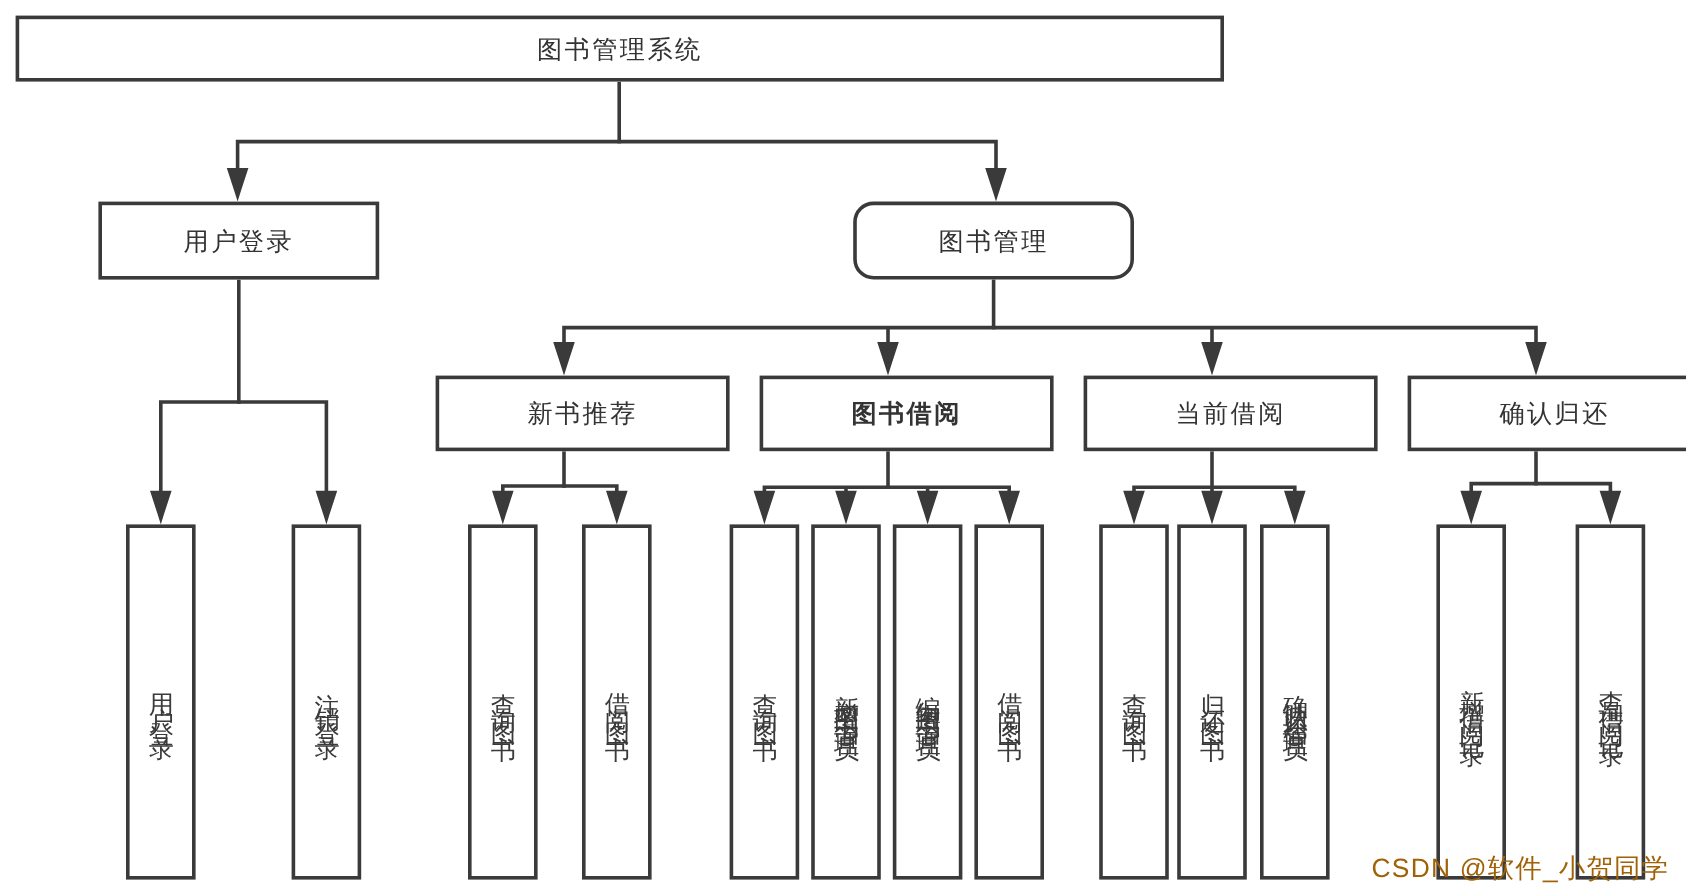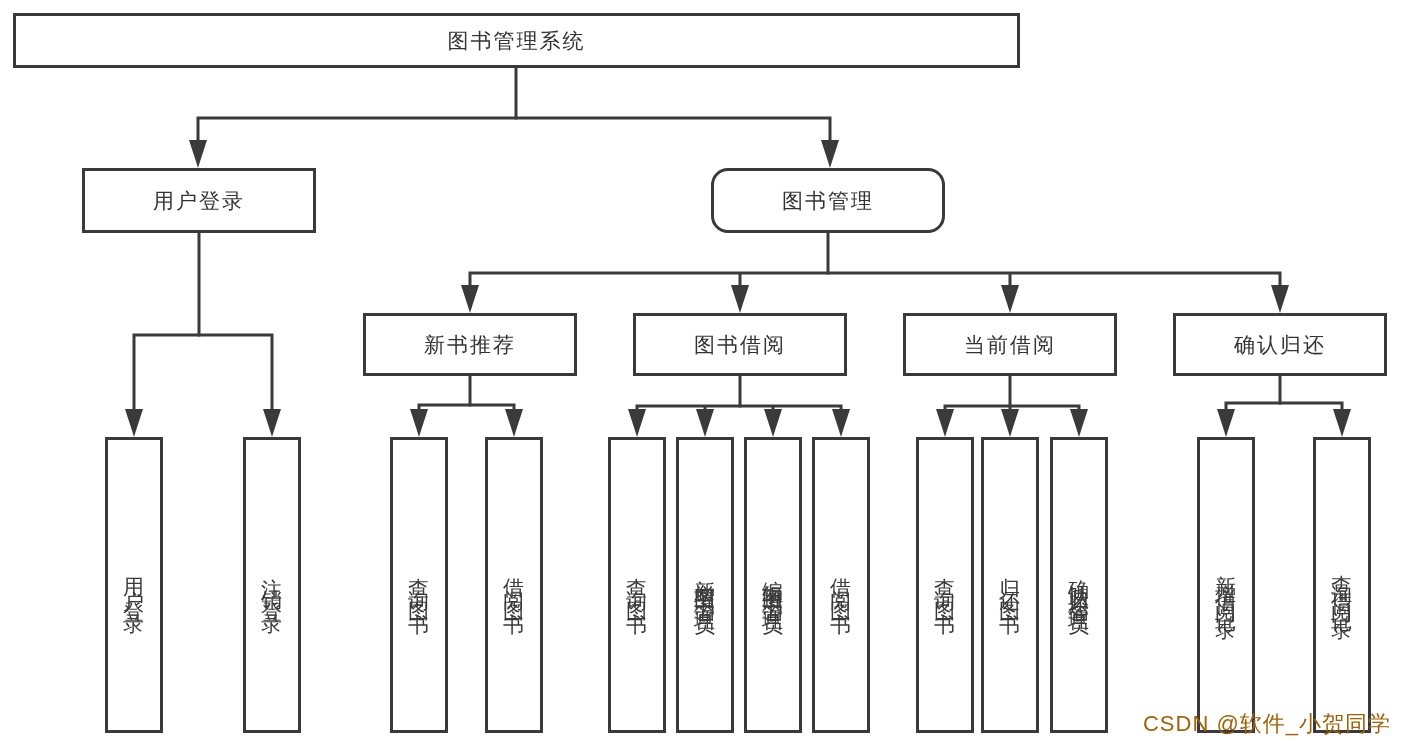--- a/index.html
+++ b/index.html
@@ -9,21 +9,21 @@
   }
   svg.wires{position:absolute;left:0;top:0;z-index:1;}
   .box{
     position:absolute;box-sizing:border-box;background:#ffffff;
     border:3px solid #3a3a3a;display:flex;align-items:center;justify-content:center;
     color:#333333;z-index:2;
   }
   .box.h span{font-size:21px;letter-spacing:2px;white-space:nowrap;}
   .lvl1{left:13px;top:13px;width:1007px;height:55px;align-items:center;}
   .lvl2{top:168px;width:234px;height:65px;}
-  .lvl3{top:313px;width:214px;height:63px;}
+  .lvl3{top:313px;width:245px;height:63px;}
   .leaf{top:437px;width:58px;height:296px;}
   .leaf span{
     writing-mode:vertical-rl;text-orientation:mixed;
     font-size:21px;letter-spacing:12px;color:#3a3a3a;line-height:1;
   }
   .leaf.sp6 span{letter-spacing:9px;}
   .leaf.sp9 span{letter-spacing:5px;}
   .watermark{
     position:absolute;right:14px;bottom:8px;z-index:5;
     font-size:22px;color:#a16207;letter-spacing:1px;white-space:nowrap;
@@ -103,21 +103,21 @@
   <div class="box h lvl2" style="left:82px;">
     <span>用户登录</span>
   </div>
   <div class="box h lvl2" style="left:711px;border-radius:17px;">
     <span>图书管理</span>
   </div>
 
   <div class="box h lvl3" style="left:363px;">
     <span>新书推荐</span>
   </div>
-  <div class="box h lvl3" style="left:633px;">
+  <div class="box h lvl3" style="left:633px;font-weight:bold;">
     <span>图书借阅</span>
   </div>
   <div class="box h lvl3" style="left:903px;">
     <span>当前借阅</span>
   </div>
   <div class="box h lvl3" style="left:1173px;">
     <span>确认归还</span>
   </div>
 
   <div class="box leaf" style="left:105px;">

